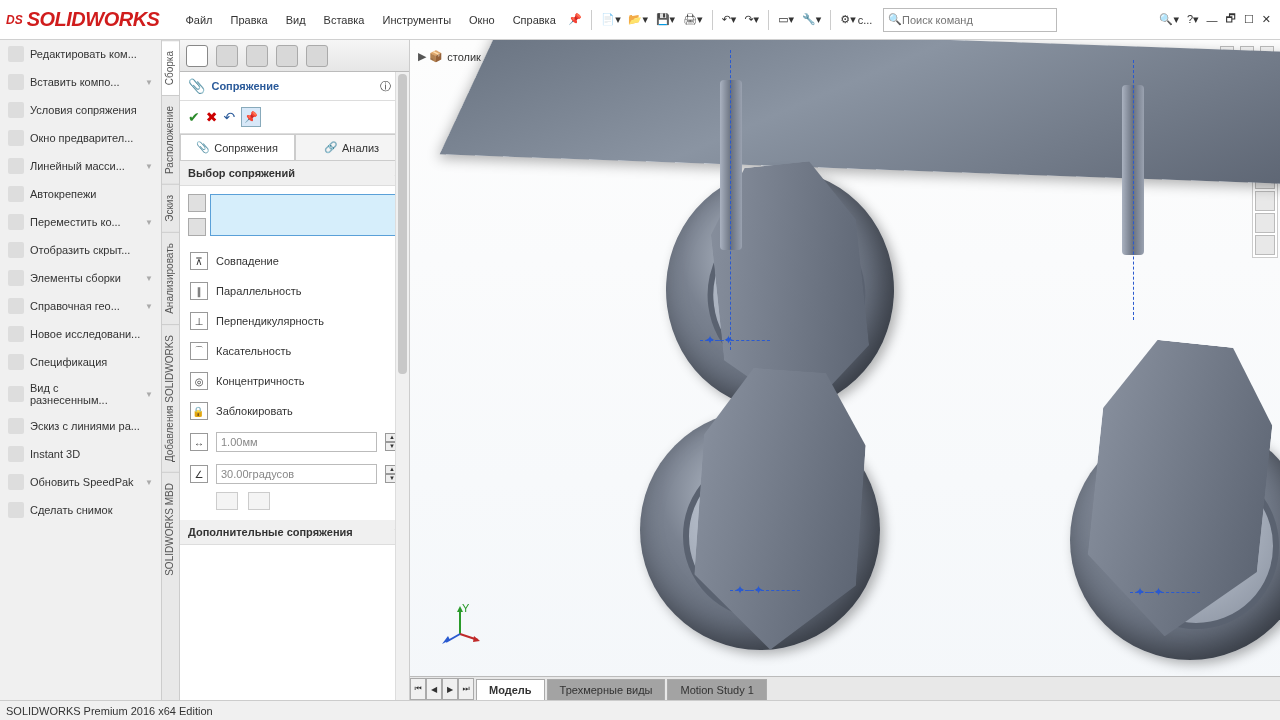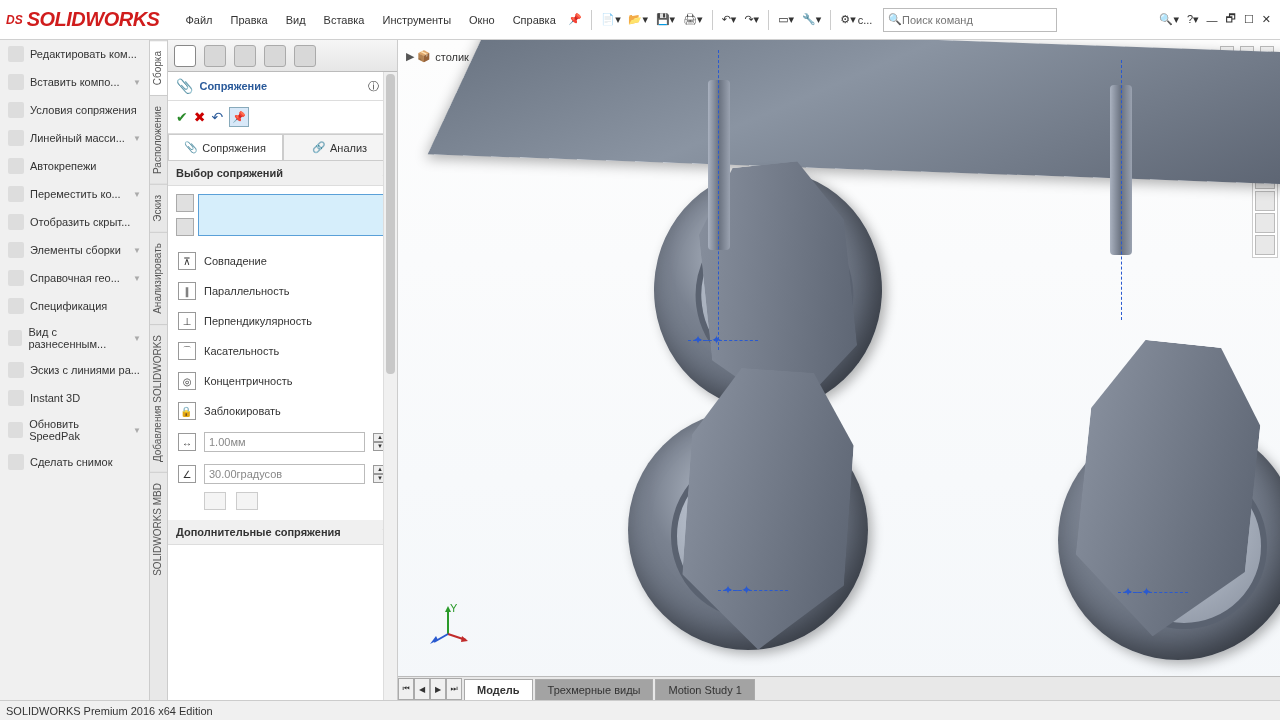--- a/index.html
+++ b/index.html
@@ -10,21 +10,21 @@
 .menubar{height:40px;background:#fff;border-bottom:1px solid #d0d0d0;display:flex;align-items:center;padding:0 6px;gap:2px;}
 .logo{font-weight:bold;font-style:italic;color:#d01c1c;font-size:20px;letter-spacing:-0.5px;}
 .logo-ds{color:#d01c1c;font-size:12px;font-style:italic;font-weight:bold;margin-right:2px;}
 .menu-item{padding:4px 8px;cursor:pointer;}
 .tb-btn{padding:2px 3px;cursor:pointer;display:flex;align-items:center;gap:2px;}
 .search-box{display:flex;align-items:center;border:1px solid #bbb;background:#fff;height:24px;padding:0 4px;margin-left:6px;}
 .search-box input{border:none;outline:none;width:150px;height:20px;}
 
 
 .main{position:absolute;top:40px;bottom:20px;left:0;right:0;display:flex;}
-.left-cmd{width:150px;background:#f0f0f0;border-right:1px solid #ccc;overflow:hidden;}
+.left-cmd{width:162px;background:#f0f0f0;border-right:1px solid #ccc;overflow:hidden;}
 .left-cmd .cmd{display:flex;align-items:center;gap:6px;padding:6px 8px;color:#888;cursor:pointer;}
 .left-cmd .cmd .ci{width:16px;height:16px;background:#ddd;border-radius:2px;}
 .left-cmd .arrow{color:#aaa;margin-left:auto;font-size:8px;}
 
 
 .vstack{width:18px;background:#e8e8e8;border-right:1px solid #ccc;display:flex;flex-direction:column;}
 .vtab{writing-mode:vertical-rl;transform:rotate(180deg);padding:10px 2px;font-size:10px;color:#555;border-bottom:1px solid #ccc;cursor:pointer;text-align:center;}
 .vtab.active{background:#fff;}
 
 
@@ -146,20 +146,24 @@
         <div class="ci"></div>
         <span>Вставить компо...</span>
         <span class="arrow">▼</span>
       </div>
     <div class="cmd">
         <div class="ci"></div>
         <span>Условия сопряжения</span>
       </div>
     <div class="cmd">
         <div class="ci"></div>
+        <span>Окно предварител...</span>
+      </div>
+    <div class="cmd">
+        <div class="ci"></div>
         <span>Линейный масси...</span>
         <span class="arrow">▼</span>
       </div>
     <div class="cmd">
         <div class="ci"></div>
         <span>Автокрепежи</span>
       </div>
     <div class="cmd">
         <div class="ci"></div>
         <span>Переместить ко...</span>
@@ -171,20 +175,24 @@
       </div>
     <div class="cmd">
         <div class="ci"></div>
         <span>Элементы сборки</span>
         <span class="arrow">▼</span>
       </div>
     <div class="cmd">
         <div class="ci"></div>
         <span>Справочная гео...</span>
         <span class="arrow">▼</span>
+      </div>
+    <div class="cmd">
+        <div class="ci"></div>
+        <span>Новое исследовани...</span>
       </div>
     <div class="cmd">
         <div class="ci"></div>
         <span>Спецификация</span>
       </div>
     <div class="cmd">
         <div class="ci"></div>
         <span>Вид с разнесенным...</span>
         <span class="arrow">▼</span>
       </div>

